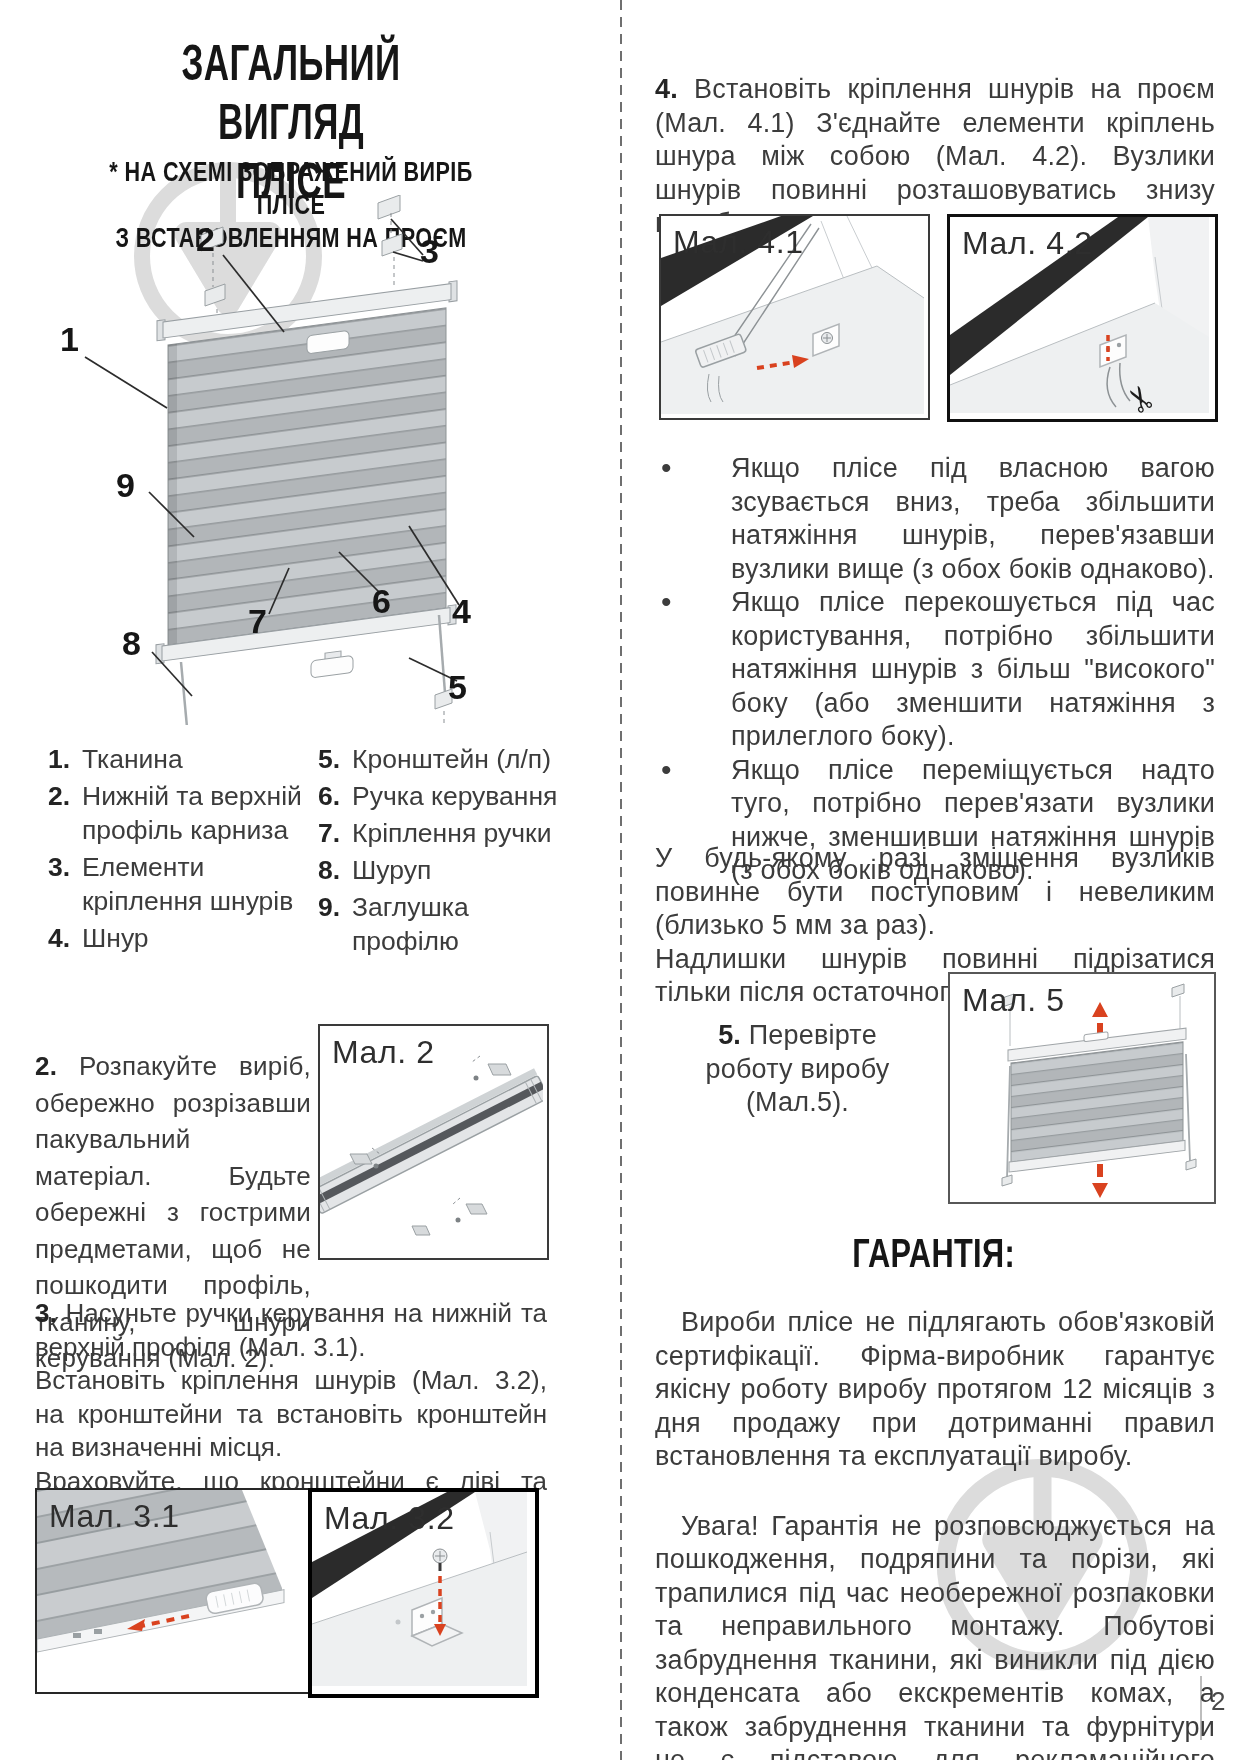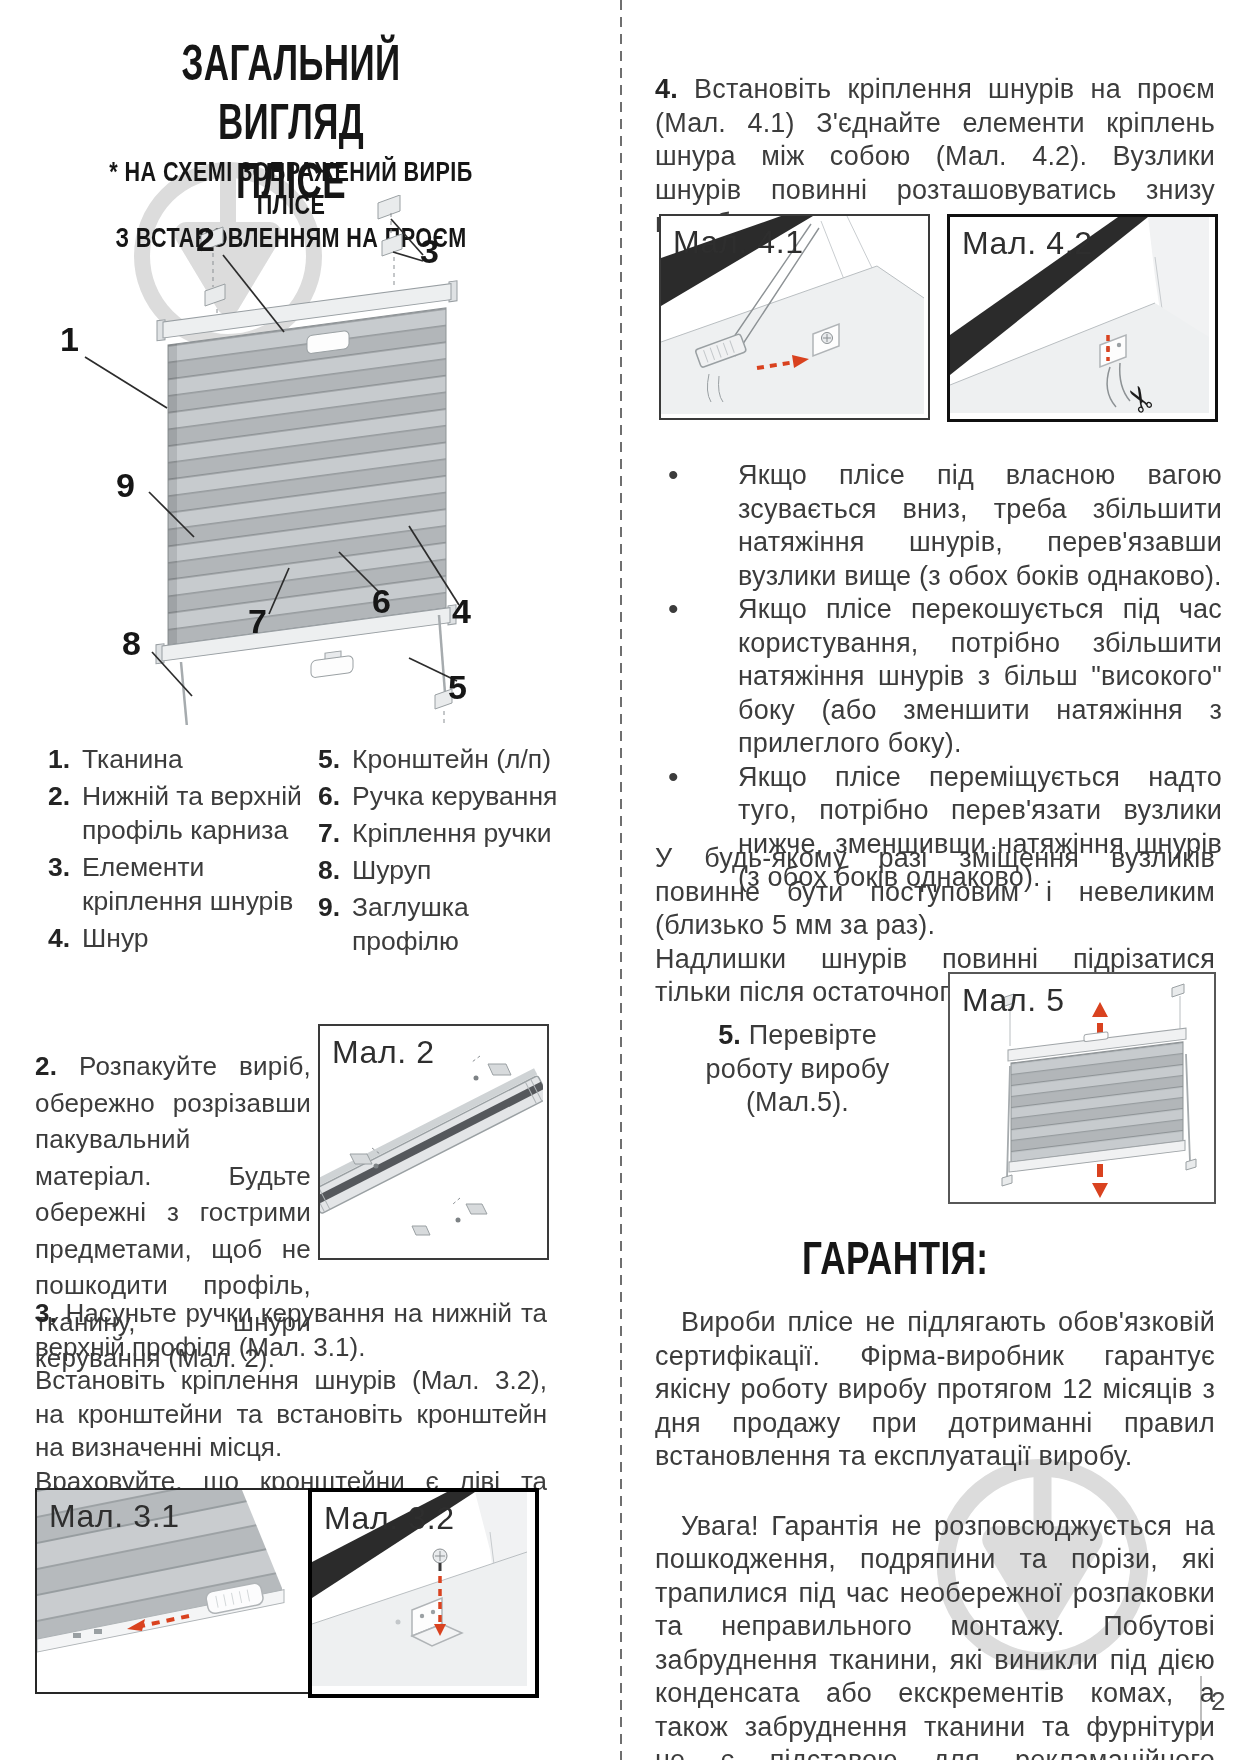--- a/index.html
+++ b/index.html
@@ -12,21 +12,21 @@
            background-image:repeating-linear-gradient(to bottom,#6f6f6f 0 10px,transparent 10px 17px)}
   
   .condensed{display:flex;justify-content:center;font-weight:bold;color:#161616}
   .condensed>span{display:inline-block;transform:scaleX(.70);transform-origin:50% 50%;
                   white-space:pre-line;text-align:center;letter-spacing:.5px}
   .title{left:35px;top:34px;width:512px;font-size:50px;line-height:59px}
   .subtitle{left:35px;top:156px;width:512px;font-size:27px;line-height:33px}
   .subtitle>span{transform:scaleX(.80)}
   .seq-heading{left:28px;top:948px;width:522px;font-size:44px}
   .seq-heading>span{transform:scaleX(.68)}
-  .warranty-heading{left:616px;top:1230px;width:558px;font-size:47px}
+  .warranty-heading{left:655px;top:1230px;width:558px;font-size:41px}
   .warranty-heading>span{transform:scaleX(.75)}
   
   .body-text{font-size:26px;line-height:36.5px;text-align:justify;letter-spacing:.2px}
   .rt{font-size:27px;line-height:33.5px;text-align:justify;letter-spacing:.2px}
   .stepnum{font-weight:bold;color:#242424}
   .step2{left:35px;top:1022px;width:276px}
   .step3{left:35px;top:1297px;width:512px;font-size:26px;line-height:33.5px;text-align:justify}
   .step3 p,.note p{margin:0}
   .step4{left:655px;top:46px;width:560px}
   .note{left:655px;top:842px;width:560px}
@@ -42,21 +42,21 @@
   .fig41{left:659px;top:214px;width:267px;height:202px;border:2px solid #3a3a3a}
   .fig42{left:947px;top:214px;width:265px;height:202px;border:3px solid #101010}
   .fig5 {left:948px;top:972px;width:264px;height:228px;border:2px solid #575757}
   
   .parts-col{position:absolute;top:742px;z-index:1}
   .parts-col-1{left:48px;width:268px}
   .parts-col-2{left:318px;width:240px}
   .part-item{display:flex;font-size:26.5px;line-height:34px;margin-bottom:3px}
   .part-num{font-weight:bold;color:#242424;min-width:34px}
   
-  .bullets{left:655px;top:452px;width:560px;list-style:none;margin:7px;padding:0;z-index:1}
+  .bullets{left:655px;top:452px;width:560px;list-style:none;margin:0;padding:0;z-index:1}
   .bullets li{position:relative;padding-left:76px}
   .bullets li::before{content:"\2022";position:absolute;left:6px;top:-1px;font-size:30px;color:#3c3c3c}
   
   .warranty{left:655px;top:1306px;width:560px;z-index:1}
   .wpara{margin:0 0 36px;text-indent:26px}
   
   .main-diagram{left:55px;top:195px;z-index:1}
   .callout{position:absolute;font-size:34px;font-weight:bold;color:#161616;z-index:2;line-height:1}
   .co1{left:60px;top:322px}.co2{left:196px;top:222px}.co3{left:420px;top:234px}
   .co4{left:452px;top:594px}.co5{left:448px;top:670px}.co6{left:372px;top:584px}

